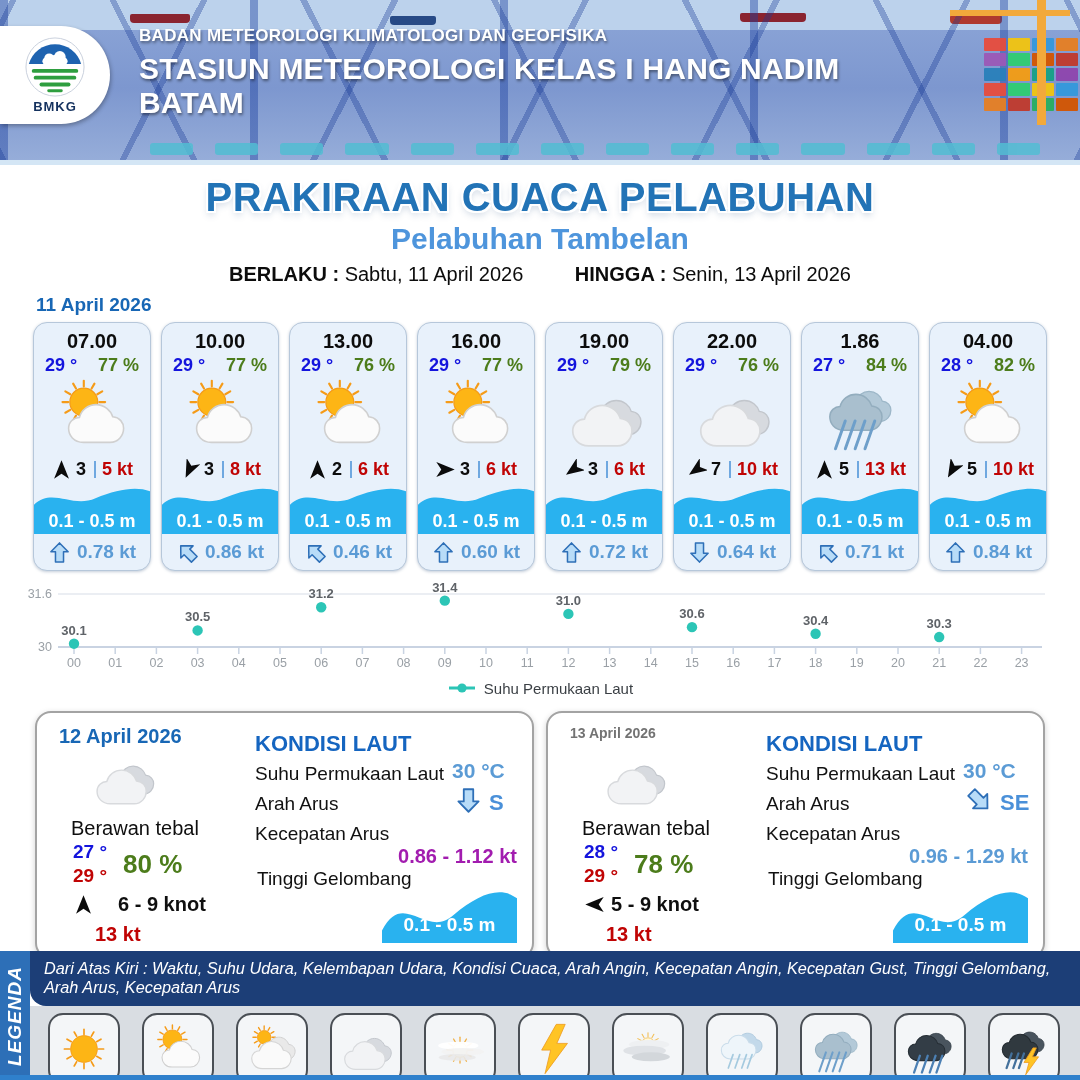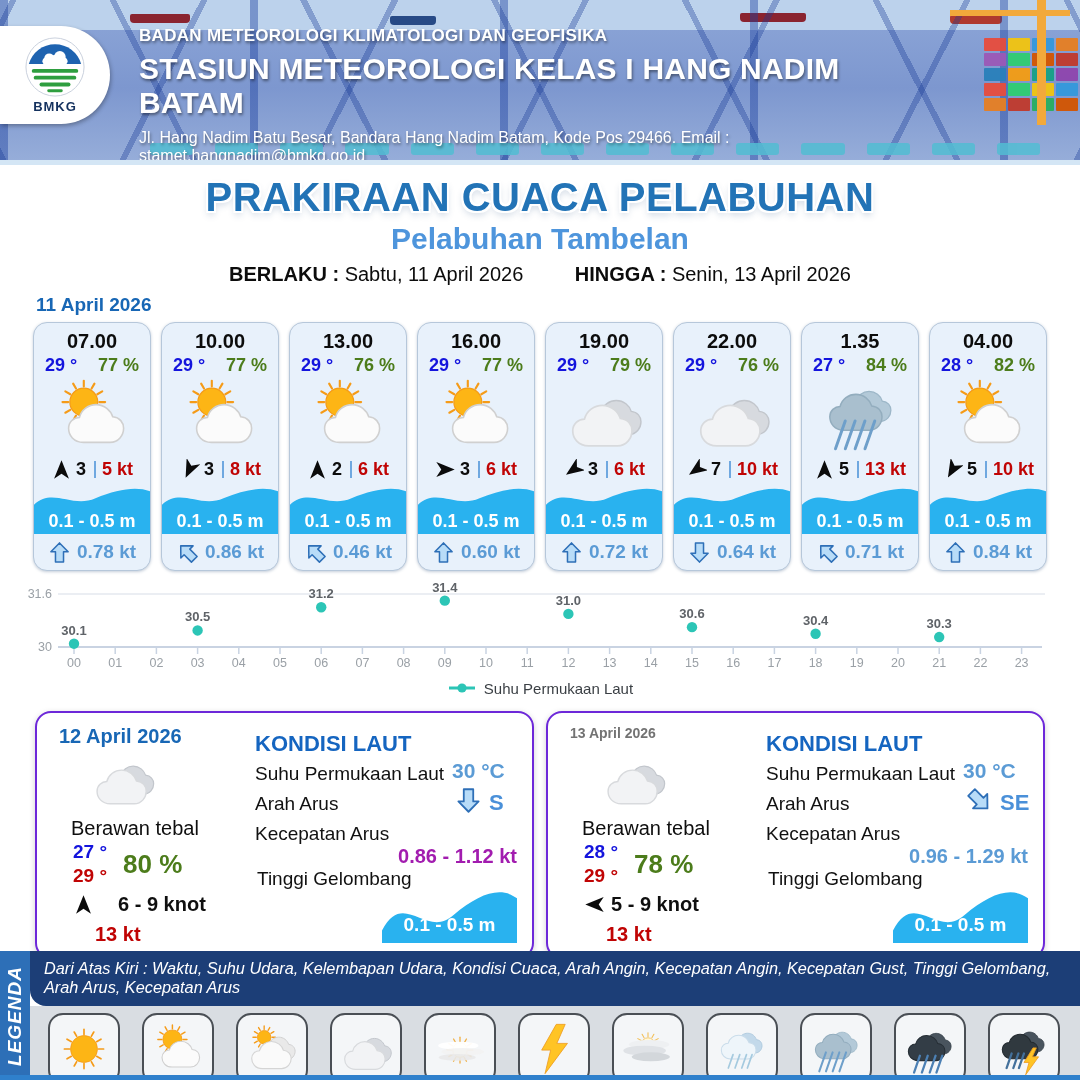--- a/index.html
+++ b/index.html
@@ -59,21 +59,21 @@
   .c-band{height:24px;background:#29b2ef;color:#fff;font-size:18px;font-weight:bold;
           text-align:center;line-height:22px;}
   .c-cur{height:36px;display:flex;align-items:center;justify-content:center;gap:6px;
          font-size:19px;font-weight:bold;color:#5b9bd5;}
   
   .chart-wrap{margin-top:6px;}
   .chart-legend{height:22px;display:flex;align-items:center;justify-content:center;gap:7px;
                 font-size:15px;color:#3a3f44;}
   
   .day-row{display:flex;gap:12px;padding:12px 35px 0;}
-  .dcard{position:relative;flex:1;height:244px;background:#fff;border:2px solid #6d28d9;
+  .dcard{position:relative;flex:1;height:244px;background:#fff;border:2px solid #a3a3a3;
          border-radius:16px;box-shadow:0 2px 6px rgba(0,0,0,.18);}
   .abs{position:absolute;white-space:nowrap;}
   
   .legendblock{position:absolute;left:0;right:0;bottom:0;height:129px;}
   .legend-bar{position:absolute;left:0;top:0;bottom:0;width:30px;background:#2d6fb7;
               display:flex;align-items:center;justify-content:center;}
   .legend-bar span{writing-mode:vertical-rl;transform:rotate(180deg);color:#fff;
               font-style:italic;font-weight:bold;font-size:19px;letter-spacing:1px;}
   .legend-desc{margin-left:30px;background:#1c3e77;color:#fff;font-style:italic;
                font-size:16.3px;padding:8px 8px 9px 14px;border-radius:0 0 0 16px;}
@@ -148,21 +148,20 @@
           <rect x="10" y="41" width="44" height="4" rx="2"></rect>
           <rect x="16" y="48" width="32" height="4" rx="2"></rect>
           <rect x="24" y="55" width="16" height="3" rx="1.5"></rect>
         </g>
       </svg>
       <div class="logo-text">BMKG</div>
     </div>
     <div class="banner-text">
       <div class="org">BADAN METEOROLOGI KLIMATOLOGI DAN GEOFISIKA</div>
       <div class="station">STASIUN METEOROLOGI KELAS I HANG NADIM BATAM</div>
-      <div class="address">Jl. Hang Nadim Batu Besar, Bandara Hang Nadim Batam, Kode Pos 29466. Email : stamet.hangnadim@bmkg.go.id</div>
     </div>
   </header>
   <div class="banner-sep"></div>
 
   <section class="titleblock">
     <h1 class="title-main">PRAKIRAAN CUACA PELABUHAN</h1>
     <h2 class="title-sub">Pelabuhan Tambelan</h2>
     <div class="validity">
       <span class="b">BERLAKU :</span>
       <span>Sabtu, 11 April 2026</span>
@@ -414,21 +413,21 @@
       <div class="c-band">0.1 - 0.5 m</div>
     </div>
     <div class="c-cur">
       <svg width="23" height="23" viewBox="0 0 24 24">
             <path d="M12 2 L21 11.2 L16.2 11.2 L16.2 22 L7.8 22 L7.8 11.2 L3 11.2 Z" fill="#b8dcf8" stroke="#2e6fb7" stroke-width="1.6" stroke-linejoin="round" transform="rotate(180 12 12)"></path>
           </svg>
           <span>0.64 kt</span>
     </div>
       </div>
       <div class="fcard">
-        <div class="c-time">1.35</div>
+        <div class="c-time">1.86</div>
     <div class="c-temps">
       <span class="t">27 °</span>
       <span class="rh">84 %</span>
     </div>
     <div class="c-icon">
           <svg width="82" height="82" viewBox="0 0 100 100">
             <path d="M30 72 C15 72 7 61 7 50 C7 40 15 33 24 33 C27 21 38 13 50 13 C63 13 73 22 76 32 C87 33 93 41 93 50 C93 61 85 72 72 72 Z" transform="translate(30 12) scale(0.62)" fill="#b3c9d8" stroke="#9db7c8" stroke-width="2.5"></path>
             <path d="M30 72 C15 72 7 61 7 50 C7 40 15 33 24 33 C27 21 38 13 50 13 C63 13 73 22 76 32 C87 33 93 41 93 50 C93 61 85 72 72 72 Z" transform="translate(8 14) scale(0.74)" fill="#a9bfce" stroke="#93adbe" stroke-width="2.5"></path>
             <line x1="32" y1="56" x2="20.1" y2="90" stroke="#6e9fca" stroke-width="3.6" stroke-linecap="round"></line>
             <line x1="44" y1="56" x2="32.1" y2="90" stroke="#6e9fca" stroke-width="3.6" stroke-linecap="round"></line>

